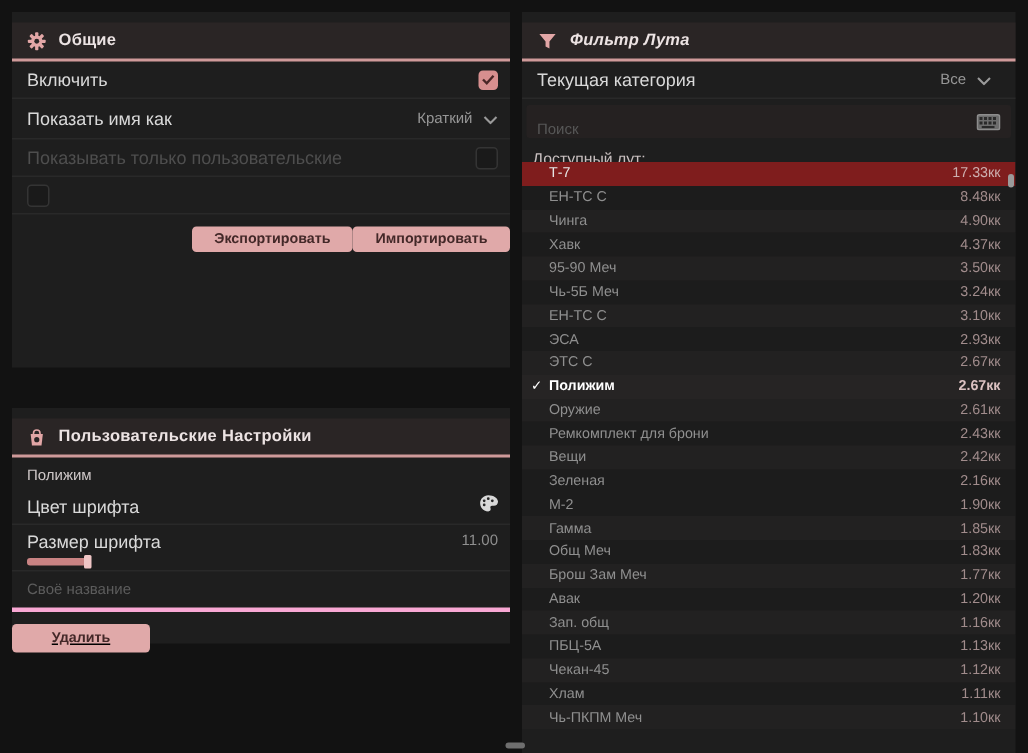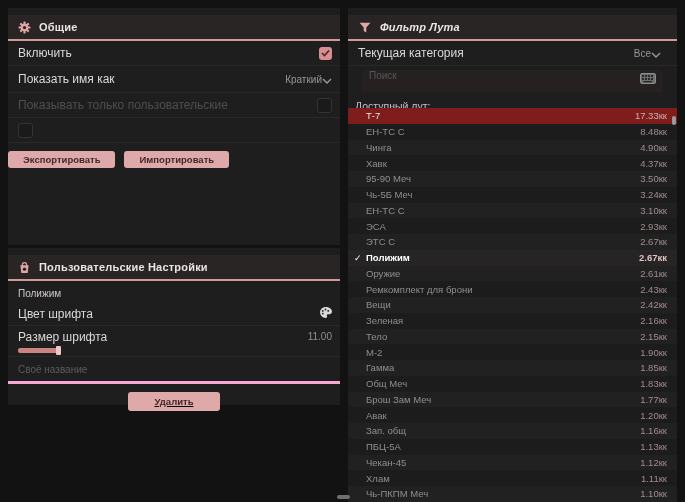--- a/index.html
+++ b/index.html
@@ -4,21 +4,21 @@
 <style>
   html,body{margin:0;padding:0;}
   body{
     width:685px;height:502px;position:relative;overflow:hidden;
     background:#121212;
     font-family:"Liberation Sans","DejaVu Sans",sans-serif;
     -webkit-font-smoothing:antialiased;
   }
   .panel{position:absolute;background:#1e1e1e;}
   #panel-general{left:8px;top:8px;width:332px;height:237px;}
-  #panel-custom{left:8px;top:248px;width:332px;height:157px;}
+  #panel-custom{left:8px;top:272px;width:332px;height:157px;}
   #panel-filter{left:348px;top:8px;width:329px;height:494px;}
 
   .panel-header{
     height:24px;background:#2a2525;border-bottom:2px solid #cf9a9a;
     display:flex;align-items:center;gap:8px;padding:0 10px;
     font-size:11px;font-weight:bold;color:#ece3e3;letter-spacing:.2px;margin-top:7px;
   }
   .panel-header.italic .hdr-label{font-style:italic;}
   .hdr-icon{display:flex;align-items:center;}
 
@@ -29,55 +29,55 @@
   }
   .lbl{font-size:12px;color:#d9d9d9;}
   .lbl.dim{color:#4e4e4e;}
   .muted{font-size:10px;color:#969696;}
 
   
   .cb{width:13px;height:13px;border-radius:3px;display:flex;align-items:center;justify-content:center;}
   .cb.on{background:#d78f8f;}
   .cb.off{background:#1a1a1a;border:1px solid #343434;}
 
-  .dd{display:flex;align-items:center;cursor:pointer;}
+  .dd{display:flex;align-items:center;gap:7px;cursor:pointer;}
 
   .pink-btn{
     background:#e0a9a9;color:#432828;border:none;border-radius:3px;
     font-size:9.5px;font-weight:bold;padding:3px 15px;cursor:pointer;
     font-family:inherit;
   }
 
   
   .g-row1{height:24px;} .g-row2{height:26px;} .g-row3,.g-row4{height:24px;}
-  .btn-row{display:flex;justify-content:flex-start;gap:9px;padding-top:8px;}
+  .btn-row{display:flex;justify-content:flex-end;gap:0;padding-top:8px;}
 
   
   .item-name{padding:7px 10px 4px;font-size:10px;color:#cfc8c8;}
   .c-rowA{height:22px;}
   .c-sizeblock{padding:3px 8px 0 10px;border-bottom:1px solid #292929;height:31px;box-sizing:border-box;}
   .c-sizehead{display:flex;justify-content:space-between;align-items:center;height:15px;text-align:right;}
   .sizeval{font-size:10px;color:#8f8f8f;}
   .slider{position:relative;width:48px;height:9px;margin-top:2px;}
   .slider .fill{position:absolute;left:0;top:2px;height:5px;width:40px;background:#c98383;border-radius:2px;}
   .slider .knob{position:absolute;left:38px;top:0;width:5px;height:9px;background:#efc6c6;border-radius:1px;}
   .c-inputrow{height:24px;border-bottom:3px solid #f9a8d4;display:flex;align-items:center;padding:0 10px;}
   .text-input{
     flex:1;background:transparent;border:none;outline:none;color:#d9d9d9;
     font-size:10px;font-family:inherit;padding:0;
   }
   .text-input::placeholder{color:#5c5c5c;}
-  .del-wrap{display:flex;justify-content:center;padding-top:8px;text-decoration:underline;}
+  .del-wrap{display:flex;justify-content:flex-start;padding-top:8px;text-decoration:underline;}
   .del-btn{width:92px;padding:4px 0;}
 
   
   .f-cat{height:24px;}
   .search-bar{
-    margin:4px 14px;height:22px;background:#252121;border-radius:2px;
-    display:flex;align-items:flex-start;padding:0 7px;gap:6px;
+    margin:4px 3px;height:22px;background:#252121;border-radius:2px;
+    display:flex;align-items:flex-end;padding:0 7px;gap:6px;
   }
   .search-bar .text-input::placeholder{color:#575757;}
   .avail-lbl{padding:4px 6px 4px 7px;font-size:10.5px;color:#c9c0c0;}
 
   .loot-list{position:absolute;left:0;right:0;top:100px;bottom:0;overflow:hidden;}
   .loot-row{
     height:15.76px;display:flex;align-items:center;
     padding:0 10px 0 6px;font-size:9.5px;color:#8f8f8f;cursor:pointer;
     box-sizing:border-box;
   }
@@ -305,25 +305,20 @@
       <div class="loot-row odd">
     <span class="check"></span>
     <span class="nm">Вещи</span>
     <span class="val">2.42кк</span>
   </div>
       <div class="loot-row even">
     <span class="check"></span>
     <span class="nm">Зеленая</span>
     <span class="val">2.16кк</span>
   </div>
-      <div class="loot-row odd">
-    <span class="check"></span>
-    <span class="nm">Тело</span>
-    <span class="val">2.15кк</span>
-  </div>
       <div class="loot-row even">
     <span class="check"></span>
     <span class="nm">М-2</span>
     <span class="val">1.90кк</span>
   </div>
       <div class="loot-row odd">
     <span class="check"></span>
     <span class="nm">Гамма</span>
     <span class="val">1.85кк</span>
   </div>

